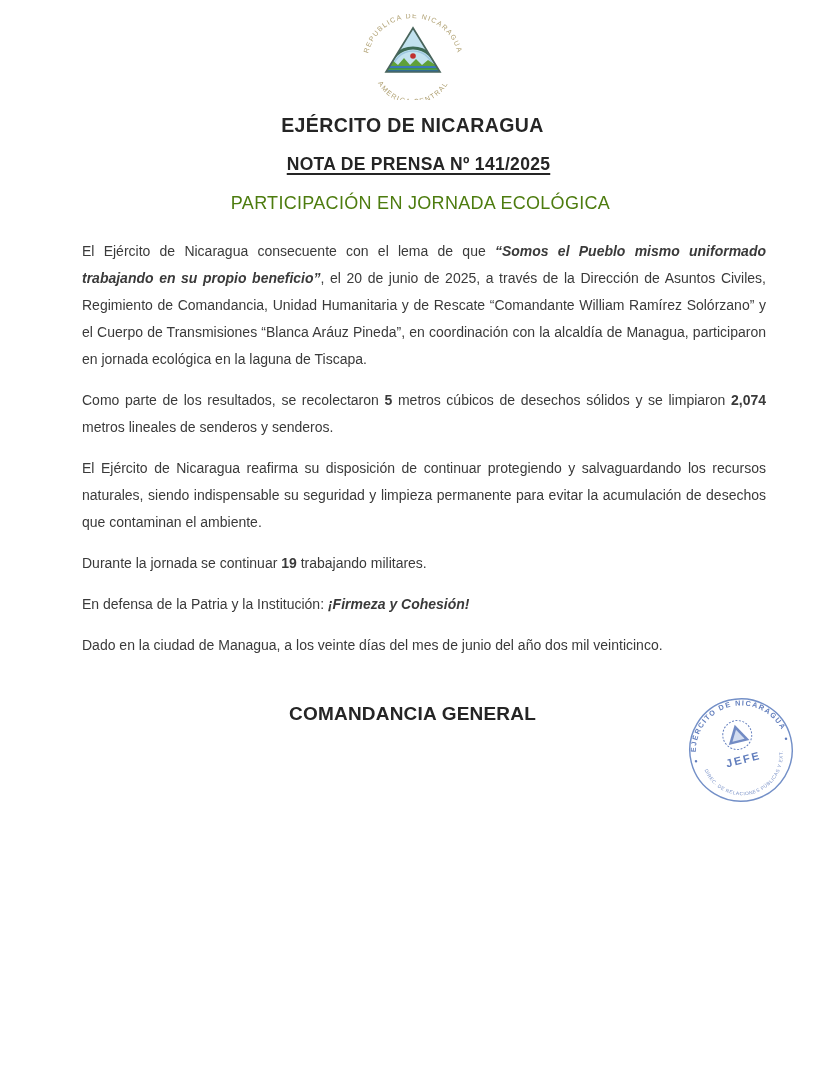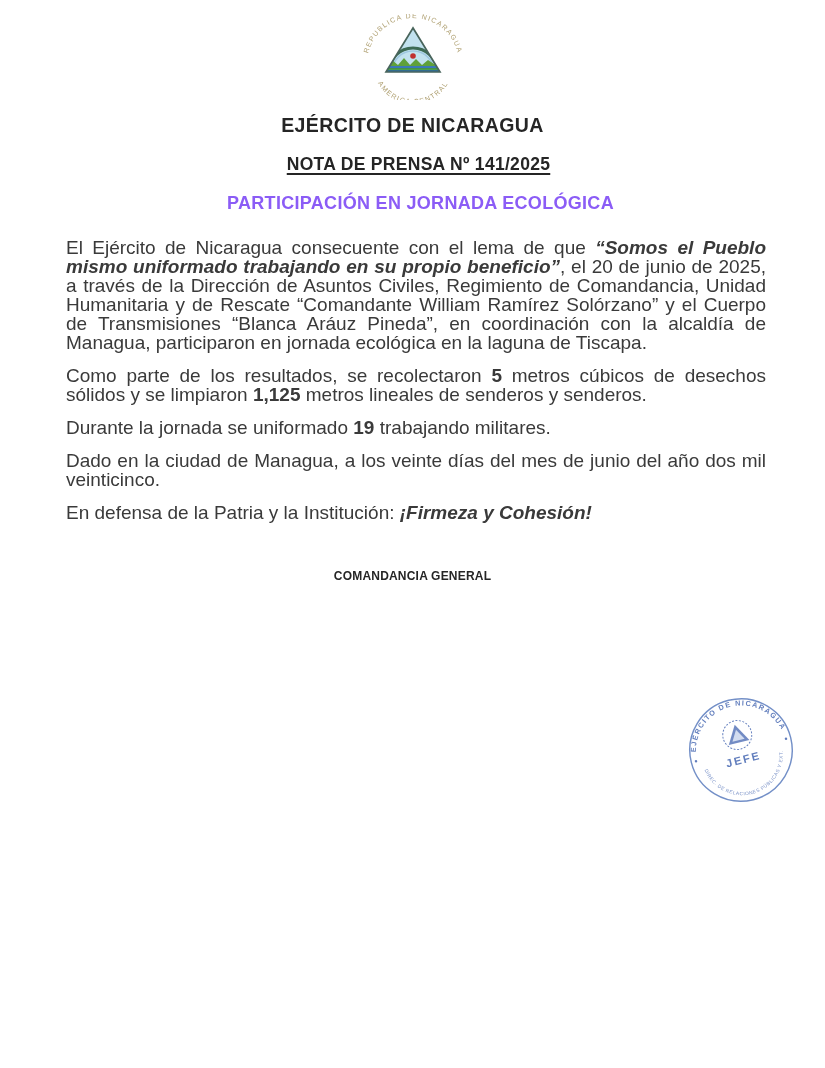--- a/index.html
+++ b/index.html
@@ -35,43 +35,43 @@
     color: #252525;
     text-decoration: underline;
     text-decoration-thickness: 2px;
     text-underline-offset: 3px;
     letter-spacing: 0.3px;
   }
   .doc-subject {
     margin: 18px 0 0 16px;
     text-align: center;
     font-size: 18px;
-    font-weight: bold;
-    color: #8b5cf6;
+    font-weight: normal;
+    color: #4d7c0f;
     letter-spacing: 0.3px;
   }
   
   .body-block {
     margin-top: 24px;
     padding: 0 59px 0 66px;
   }
   .body-block p {
-    margin: 0 0 14px 0;
-    font-size: 19px;
-    line-height: 19px;
+    margin: 0 0 14px 16px;
+    font-size: 14px;
+    line-height: 27px;
     text-align: justify;
     color: #3a3a3a;
   }
   .b   { font-weight: bold; }
   .bi  { font-weight: bold; font-style: italic; }
   
   .signature {
     margin-top: 42px;
     text-align: center;
-    font-size: 12px;
+    font-size: 19px;
     font-weight: bold;
     color: #252525;
     line-height: 25px;
     letter-spacing: 0.2px;
   }
   
   .seal {
     position: absolute;
     left: 681px;
     top: 693px;
@@ -115,29 +115,30 @@
     </svg>
   </div>
 
   <h1 class="doc-title">EJÉRCITO DE NICARAGUA</h1>
   <h2 class="doc-subtitle">NOTA DE PRENSA Nº 141/2025</h2>
   <h3 class="doc-subject">PARTICIPACIÓN EN JORNADA ECOLÓGICA</h3>
 
   <div class="body-block">
     <p><span>El Ejército de Nicaragua consecuente con el lema de que </span><span class="bi">“Somos el Pueblo mismo uniformado trabajando en su propio beneficio”</span><span>, el 20 de junio de 2025, a través de la Dirección de Asuntos Civiles, Regimiento de Comandancia, Unidad Humanitaria y de Rescate “Comandante William Ramírez Solórzano” y el Cuerpo de Transmisiones “Blanca Aráuz Pineda”, en coordinación con la alcaldía de Managua, participaron en jornada ecológica en la laguna de Tiscapa.</span></p>
 
-    <p><span>Como parte de los resultados, se recolectaron </span><span class="b">5</span><span> metros cúbicos de desechos sólidos y se limpiaron </span><span class="b">1,125</span><span> metros lineales de senderos y senderos.</span></p>
+    <p><span>Como parte de los resultados, se recolectaron </span><span class="b">5</span><span> metros cúbicos de desechos sólidos y se limpiaron </span><span class="b">2,074</span><span> metros lineales de senderos y senderos.</span></p>
+
+    <p>El Ejército de Nicaragua reafirma su disposición de continuar protegiendo y salvaguardando los recursos naturales, siendo indispensable su seguridad y limpieza permanente para evitar la acumulación de desechos que contaminan el ambiente.</p>
+
+    <p><span>Durante la jornada se continuar </span><span class="b">19</span><span> trabajando militares.</span></p>
 
 
-    <p><span>Durante la jornada se uniformado </span><span class="b">19</span><span> trabajando militares.</span></p>
-
+    <p><span>En defensa de la Patria y la Institución: </span><span class="bi">¡Firmeza y Cohesión!</span></p>
 
     <p>Dado en la ciudad de Managua, a los veinte días del mes de junio del año dos mil veinticinco.</p>
-
-    <p><span>En defensa de la Patria y la Institución: </span><span class="bi">¡Firmeza y Cohesión!</span></p>
   </div>
 
   <div class="signature">
     <div>COMANDANCIA GENERAL</div>
   </div>
 
   <div class="seal">
     <svg width="120" height="114" viewBox="0 0 124 118">
       <defs>
         <path id="sealTop" d="M 15,60 A 47,47 0 0 1 109,60" fill="none"></path>

